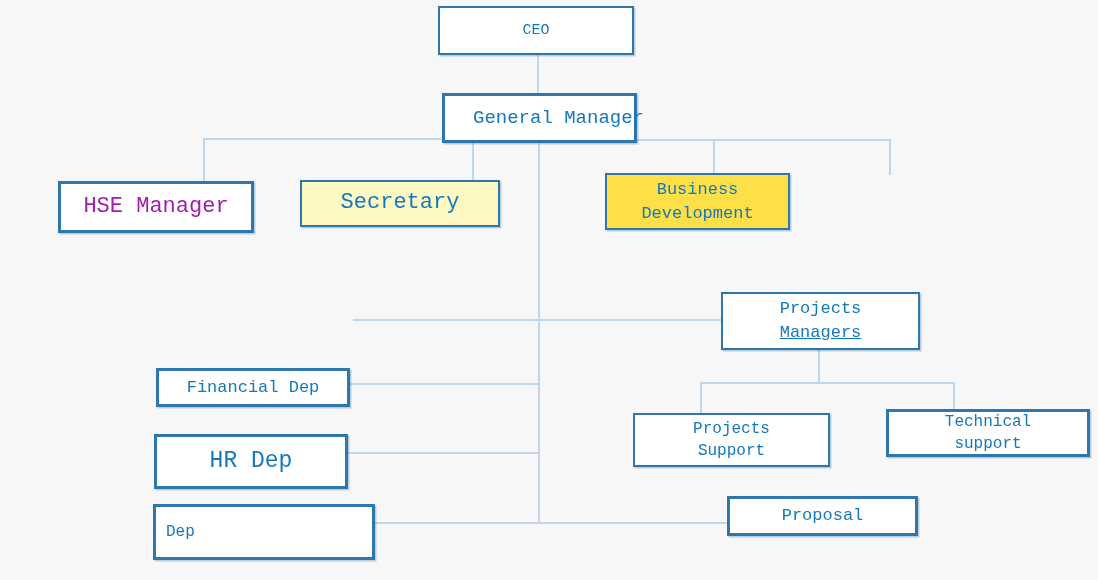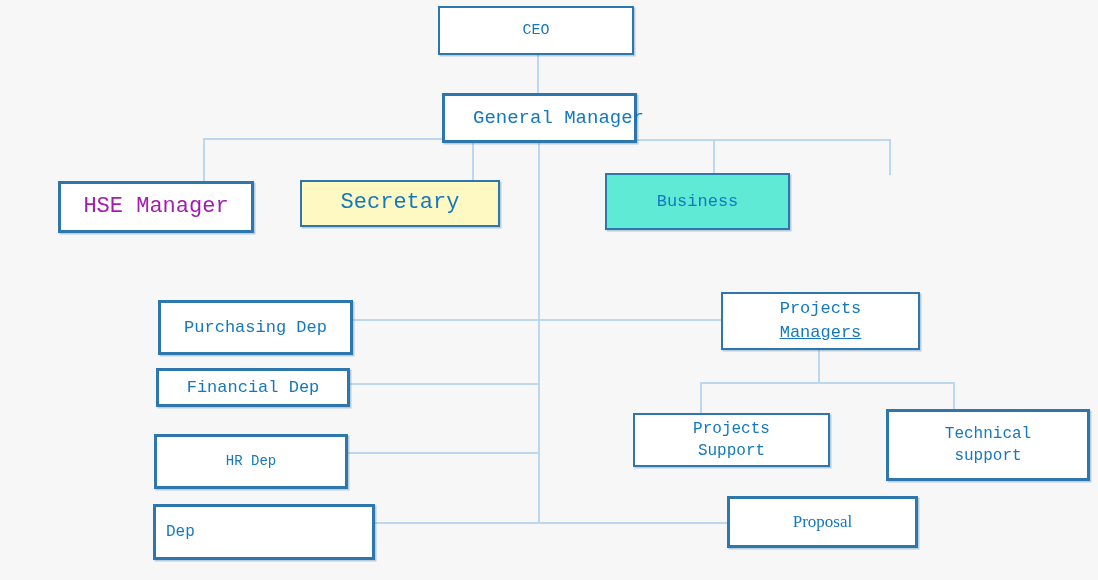--- a/index.html
+++ b/index.html
@@ -65,43 +65,41 @@
     </div>
     <div class="node" style="left: 442px; top: 93px; width: 195px; height: 50px; font-size: 19px; border-width: 3px; background: rgb(255, 255, 255); border-color: rgb(45, 119, 172); color: rgb(20, 120, 190); padding-left: 38px;">
       <span class="line">General Manager</span>
     </div>
     <div class="node" style="left: 58px; top: 181px; width: 196px; height: 52px; font-size: 22px; border-width: 3px; background: rgb(255, 255, 255); border-color: rgb(45, 119, 172); color: #a21caf;">
       <span class="line">HSE Manager</span>
     </div>
     <div class="node" style="left: 300px; top: 180px; width: 200px; height: 47px; font-size: 22px; border-width: 2px; background: #fef9c3; border-color: rgb(45, 119, 172); color: rgb(20, 120, 190);">
       <span class="line">Secretary</span>
     </div>
-    <div class="node" style="left: 605px; top: 173px; width: 185px; height: 57px; font-size: 17px; border-width: 2px; background: #5eead4; border-color: rgb(45, 119, 172); color: rgb(20, 120, 190);">
+    <div class="node" style="left: 605px; top: 173px; width: 185px; height: 57px; font-size: 17px; border-width: 2px; background: #fde047; border-color: rgb(45, 119, 172); color: rgb(20, 120, 190);">
       <span class="line">Business</span>
-    </div>
-    <div class="node" style="left: 158px; top: 300px; width: 195px; height: 55px; font-size: 17px; border-width: 3px; background: rgb(255, 255, 255); border-color: rgb(45, 119, 172); color: rgb(20, 120, 190);">
-      <span class="line">Purchasing Dep</span>
+      <span class="line">Development</span>
     </div>
     <div class="node" style="left: 156px; top: 368px; width: 194px; height: 39px; font-size: 17px; border-width: 3px; background: rgb(255, 255, 255); border-color: rgb(45, 119, 172); color: rgb(20, 120, 190);">
       <span class="line">Financial Dep</span>
     </div>
-    <div class="node" style="left: 154px; top: 434px; width: 194px; height: 55px; font-size: 14px; border-width: 3px; background: rgb(255, 255, 255); border-color: rgb(45, 119, 172); color: rgb(20, 120, 190);">
+    <div class="node" style="left: 154px; top: 434px; width: 194px; height: 55px; font-size: 23px; border-width: 3px; background: rgb(255, 255, 255); border-color: rgb(45, 119, 172); color: rgb(20, 120, 190);">
       <span class="line">HR Dep</span>
     </div>
     <div class="node align-left" style="left: 153px; top: 504px; width: 222px; height: 56px; font-size: 16px; border-width: 3px; background: rgb(255, 255, 255); border-color: rgb(45, 119, 172); color: rgb(20, 120, 190);">
       <span class="line">Dep</span>
     </div>
     <div class="node" style="left: 721px; top: 292px; width: 199px; height: 58px; font-size: 17px; border-width: 2px; background: rgb(255, 255, 255); border-color: rgb(45, 119, 172); color: rgb(20, 120, 190);">
       <span class="line">Projects</span>
       <span class="line underlined">Managers</span>
     </div>
     <div class="node" style="left: 633px; top: 413px; width: 197px; height: 54px; font-size: 16px; border-width: 2px; background: rgb(255, 255, 255); border-color: rgb(45, 119, 172); color: rgb(20, 120, 190);">
       <span class="line">Projects</span>
       <span class="line">Support</span>
     </div>
-    <div class="node" style="left: 886px; top: 409px; width: 204px; height: 72px; font-size: 16px; border-width: 3px; background: rgb(255, 255, 255); border-color: rgb(45, 119, 172); color: rgb(20, 120, 190);">
+    <div class="node" style="left: 886px; top: 409px; width: 204px; height: 48px; font-size: 16px; border-width: 3px; background: rgb(255, 255, 255); border-color: rgb(45, 119, 172); color: rgb(20, 120, 190);">
       <span class="line">Technical</span>
       <span class="line">support</span>
     </div>
-    <div class="node" style="left: 727px; top: 496px; width: 191px; height: 52px; font-size: 17px; border-width: 3px; background: rgb(255, 255, 255); border-color: rgb(45, 119, 172); color: rgb(20, 120, 190); font-family: Liberation Serif, serif;">
+    <div class="node" style="left: 727px; top: 496px; width: 191px; height: 40px; font-size: 17px; border-width: 3px; background: rgb(255, 255, 255); border-color: rgb(45, 119, 172); color: rgb(20, 120, 190);">
       <span class="line">Proposal</span>
     </div>
   </div>
 
 </body></html>

